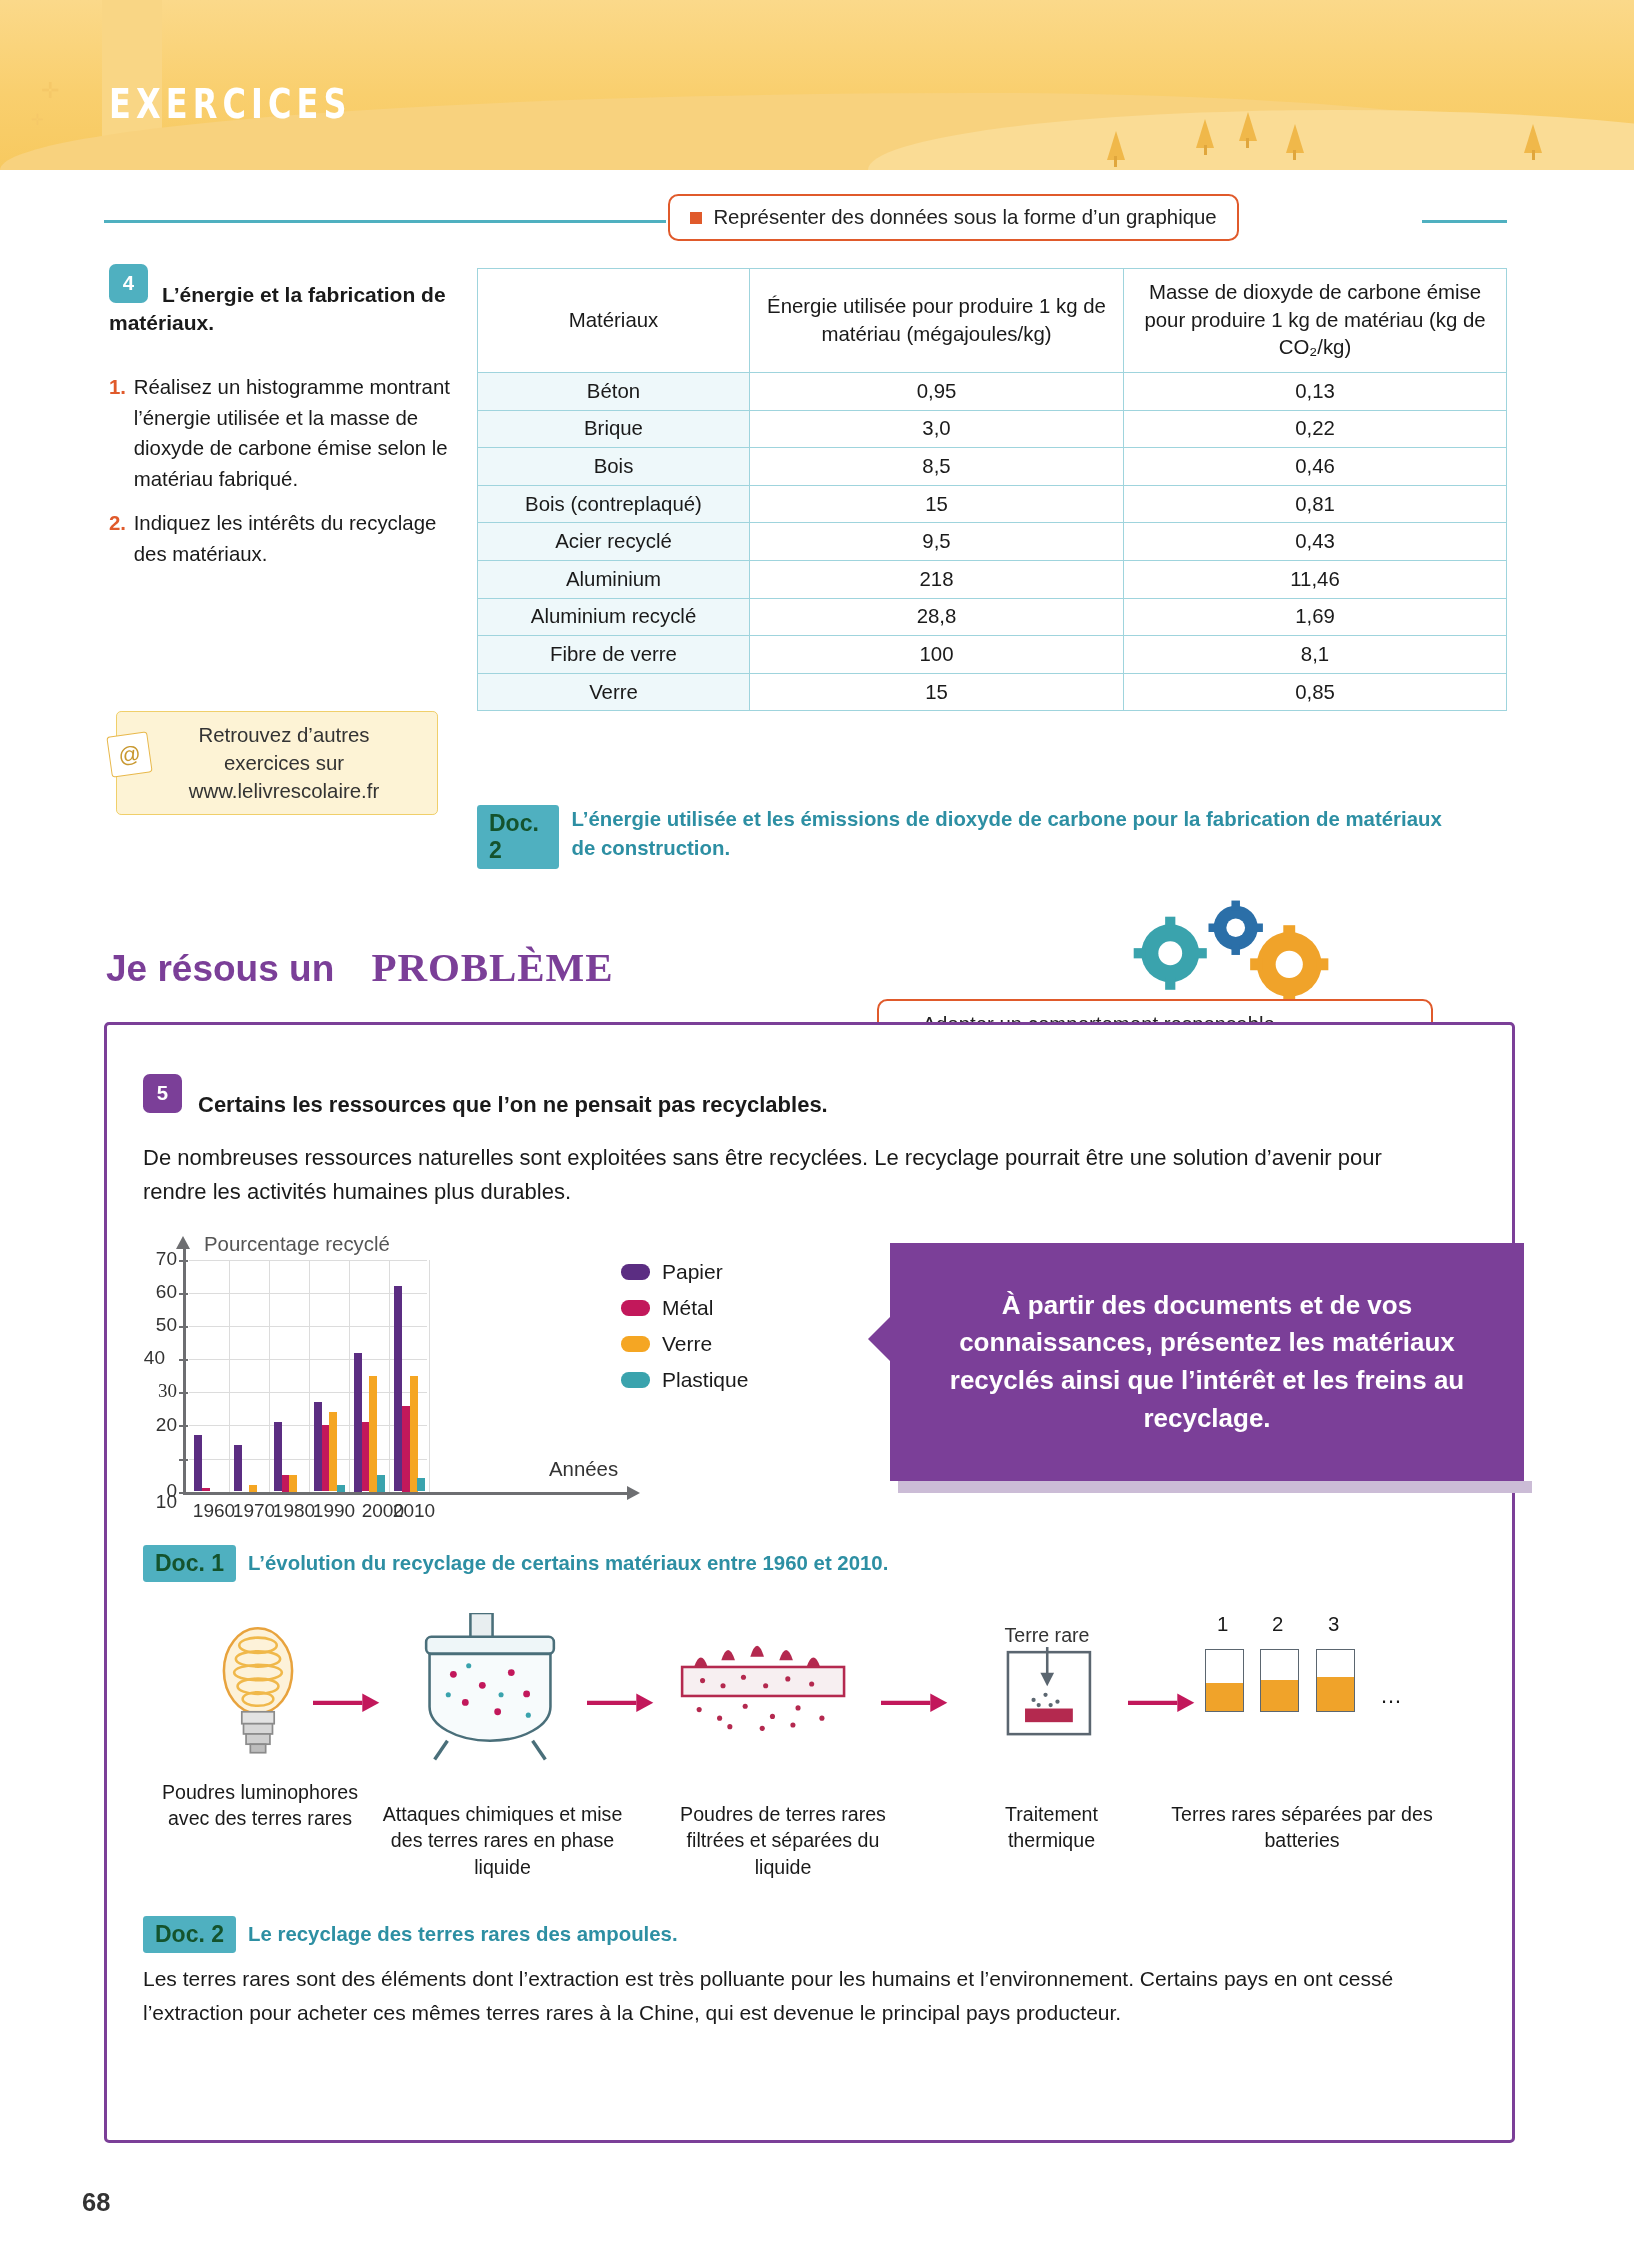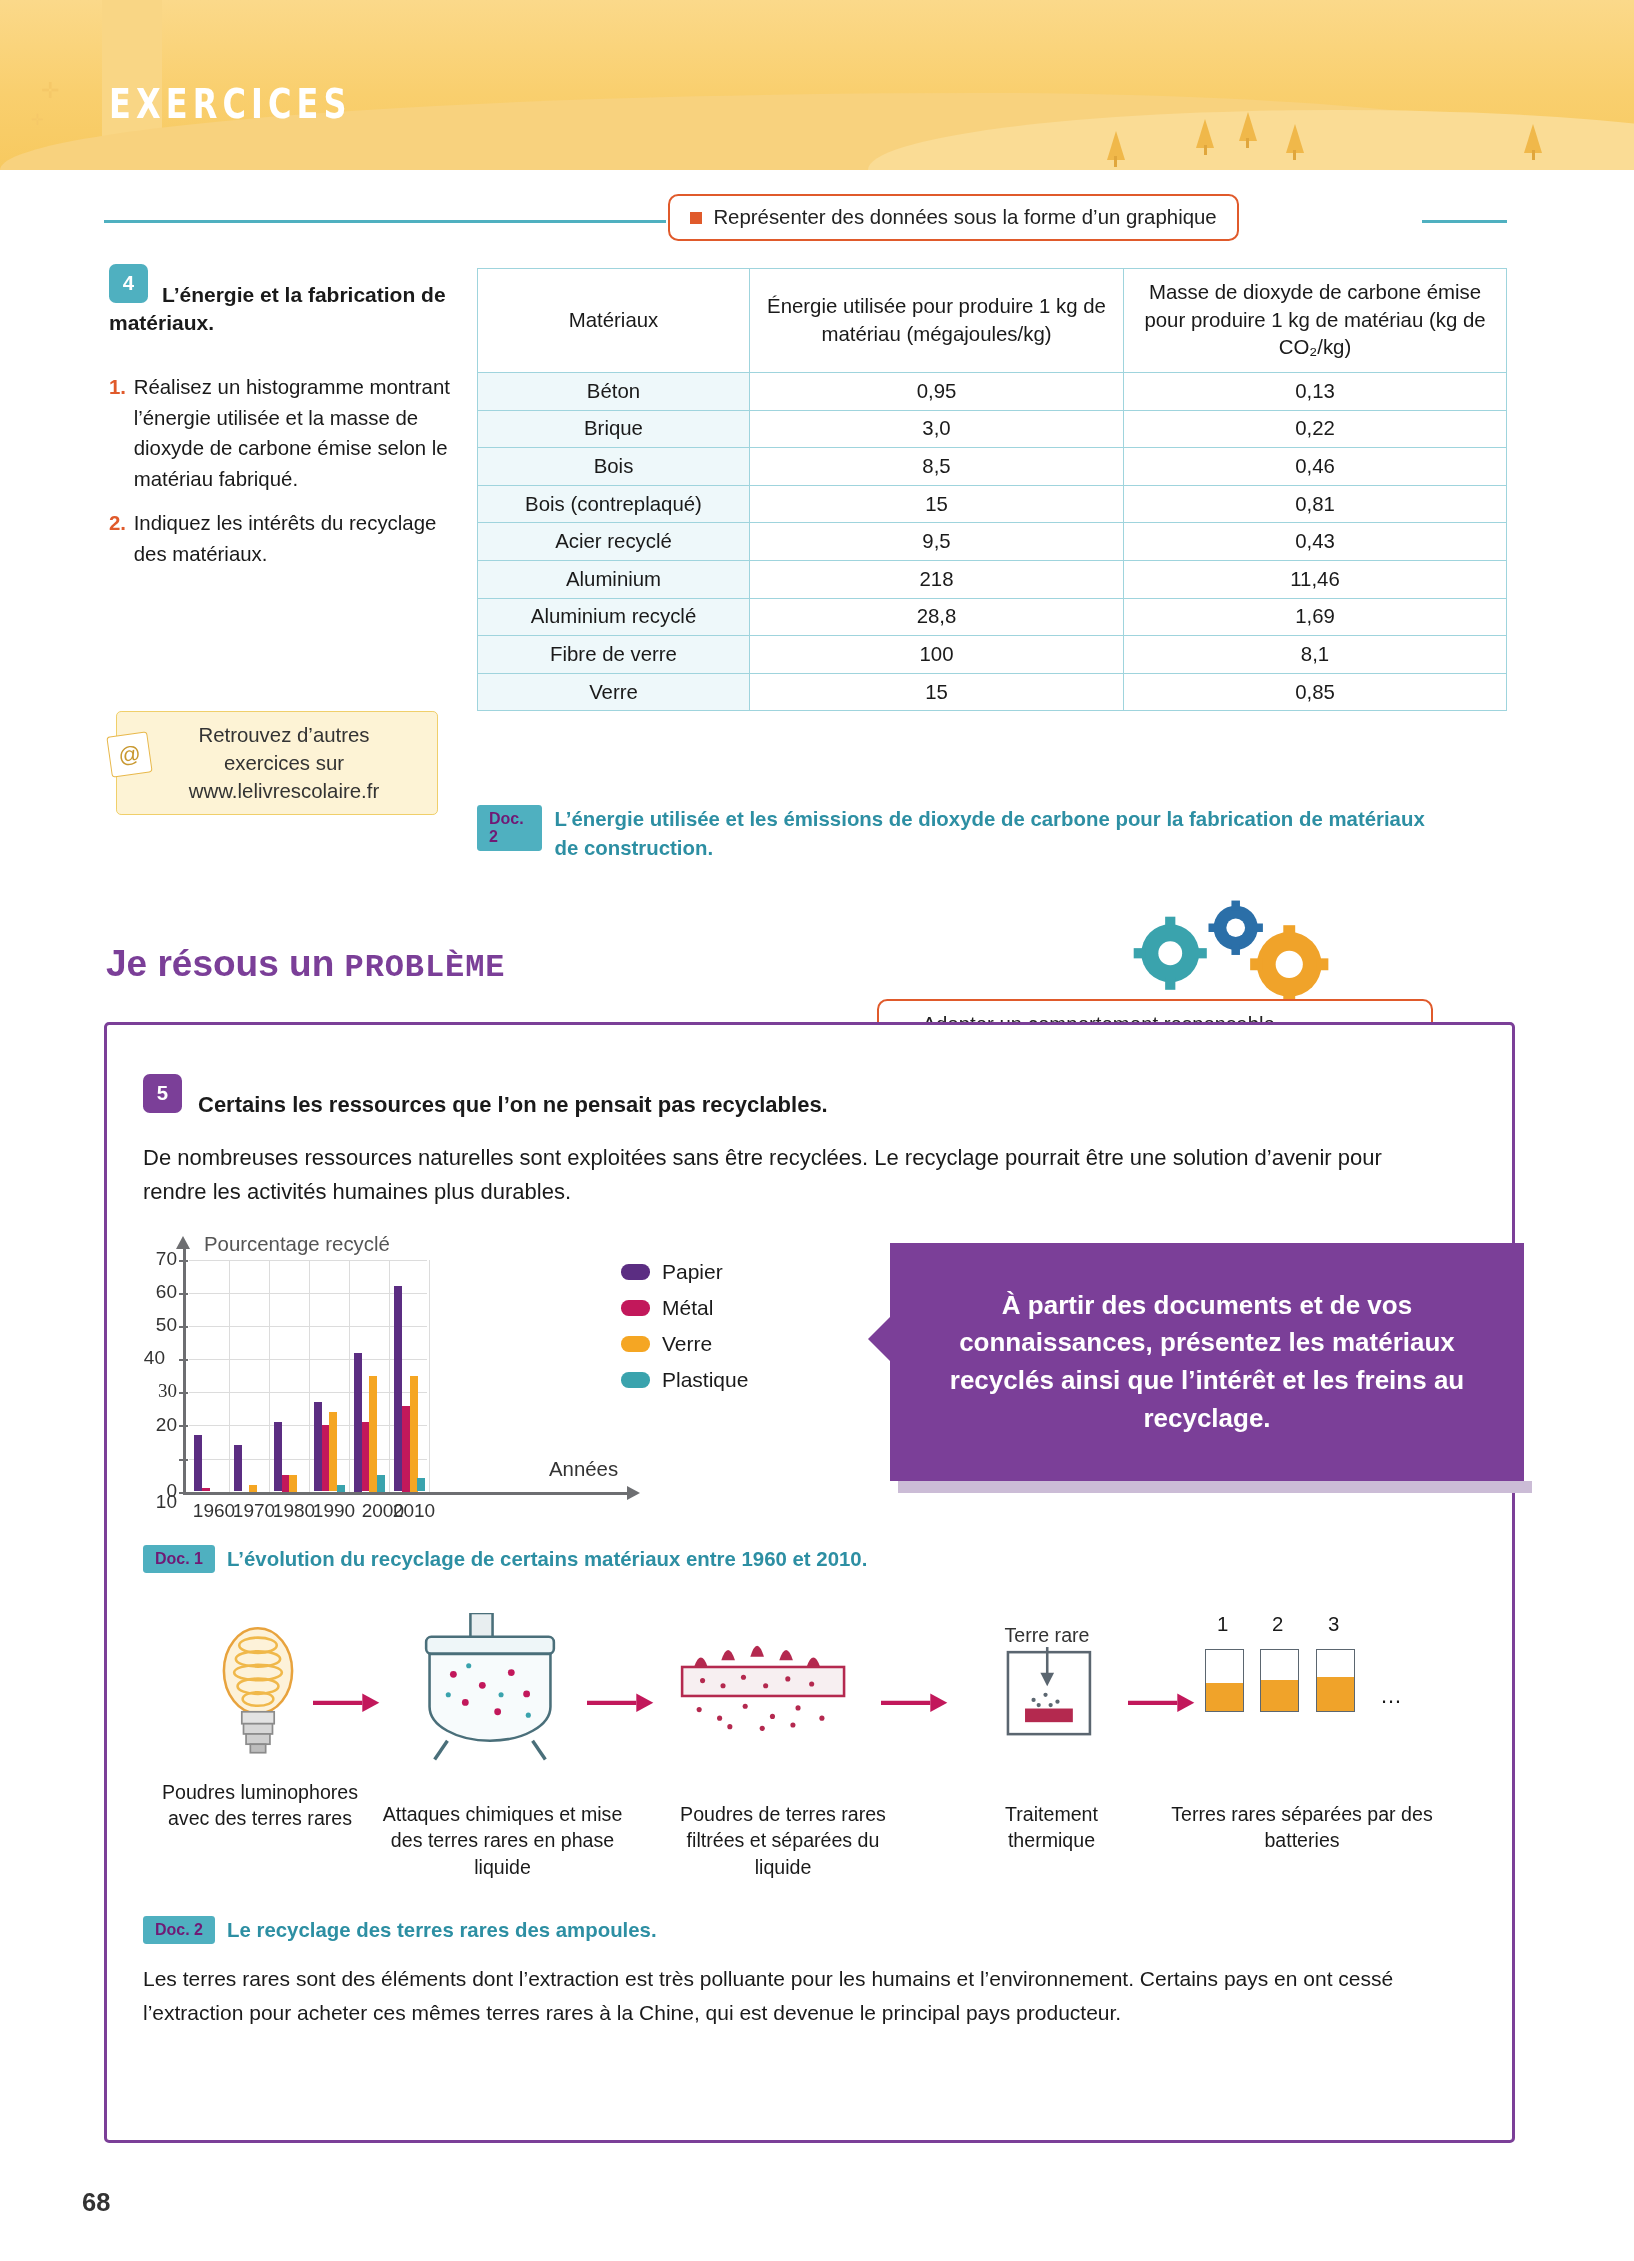--- a/index.html
+++ b/index.html
@@ -110,34 +110,34 @@
     border-collapse:collapse; font-size:20.4px;
   }
   .mat-table th, .mat-table td {
     border:1.7px solid #9fd4dd; padding:6.8px 5.1px; text-align:center;
     background:#ffffff;
   }
   .mat-table thead th { font-weight:normal; line-height:1.35; padding:10.2px 12px; }
   .mat-table tbody td:first-child { background:#eef8fa; }
   
   .doc-tag {
-    display:inline-block; background:#4fb0c0; color:#701a75; font-weight:bold;
-    font-size:16px; padding:5.1px 12px; border-radius:3.4px;
+    display:inline-block; background:#4fb0c0; color:#14532d; font-weight:bold;
+    font-size:23px; padding:5.1px 12px; border-radius:3.4px;
   }
   .doc-cap {
     color:#2d8fa3; font-weight:bold; font-size:20.4px; line-height:1.4;
   }
   #doc2-top { position:absolute; left:477px; top:805px; width:971px; display:flex; gap:12px; align-items:flex-start;}
   
   .jr {
     position:absolute; left:106px; top:943px;
     font-size:37px; color:#7b3f98; font-weight:bold;
   }
   .jr .script {
-    font-family:Liberation Mono, monospace; font-size:32px; letter-spacing:0.9px;
+    font-family:Liberation Serif, serif; font-size:41px; letter-spacing:0.9px;margin-left:27px;
   }
   
   .frame {
     position:absolute; left:104px; top:1022px; width:1405px; height:1115px;
     border:3.4px solid #7b3f98; border-radius:5.1px; background:#fff;
   }
   .ex5-title {
     position:absolute; left:198px; top:1092px;
     font-size:22px; font-weight:bold;
   }

